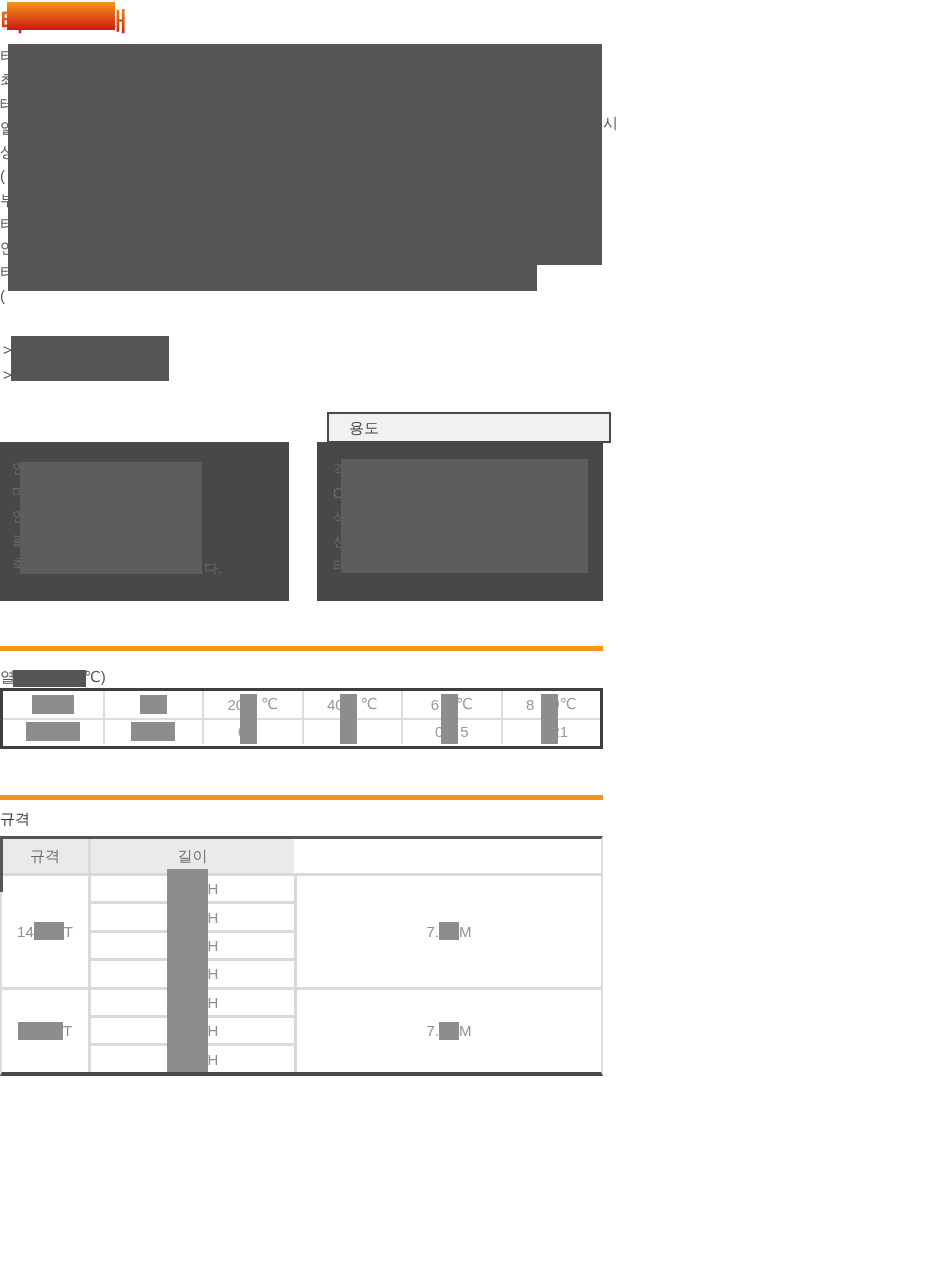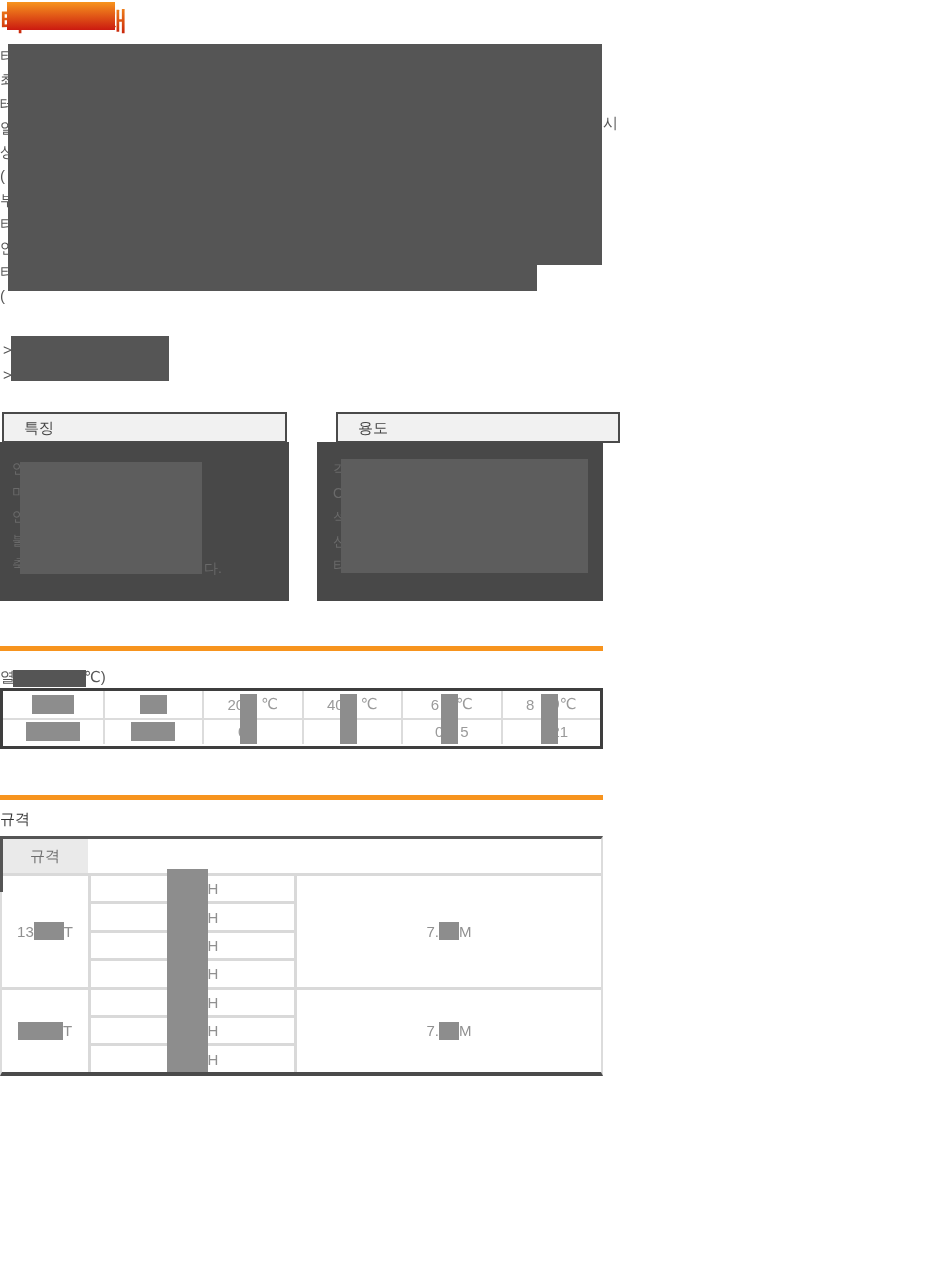--- a/index.html
+++ b/index.html
@@ -81,35 +81,32 @@
     <div>(</div>
   </div>
   <span class="abs" style="left:603px;top:114px;font-size:15px;color:#555;z-index:1;">시</span>
   <div class="abs blk" style="left:8px;top:44px;width:594px;height:221px;"></div>
   <div class="abs blk" style="left:8px;top:265px;width:529px;height:26px;"></div>
 
   <div class="abs link-row" style="left:3px;top:337px;">&gt;</div>
   <div class="abs link-row" style="left:3px;top:362px;">&gt;</div>
   <div class="abs blk" style="left:11px;top:336px;width:158px;height:45px;"></div>
 
-  <div class="abs panel-header" style="left:2px;top:412px;width:261px;">
-    <span>특징</span>
-  </div>
   <div class="abs panel-body" style="left:0;top:442px;width:289px;"></div>
   <div class="abs panel-chars" style="left:12px;top:460px;">
     <div>연</div>
     <div>마</div>
     <div>연</div>
     <div>불</div>
     <div>축</div>
   </div>
   <span class="abs panel-chars" style="left:204px;top:560px;">다.</span>
   <div class="abs panelblk" style="left:20px;top:462px;width:182px;height:112px;"></div>
 
-  <div class="abs panel-header" style="left:336px;top:412px;width:260px;">
+  <div class="abs panel-header" style="left:327px;top:412px;width:260px;">
     <span>용도</span>
   </div>
   <div class="abs panel-body" style="left:317px;top:442px;width:286px;"></div>
   <div class="abs panel-chars" style="left:333px;top:457px;line-height:25px;">
     <div>각</div>
     <div>O</div>
     <div>석</div>
     <div>선</div>
     <div>터</div>
   </div>
@@ -179,23 +176,24 @@
   <div class="abs strip" style="left:340px;"></div>
   <div class="abs strip" style="left:441px;"></div>
   <div class="abs strip" style="left:541px;"></div>
 
   <div class="abs divider" style="left:0;top:795px;"></div>
 
   <span class="abs label-15" style="left:0;top:810px;color:#333;">규격</span>
 
   <div class="abs t2">
     <div class="cell hd no-l no-t">규격</div>
+    <div class="cell hd no-t">길이</div>
 
     <div class="cell no-l" style="grid-row:2 / span 4;grid-column:1;">
-      <span>13</span>
+      <span>14</span>
         <span class="inblk" style="width:30px;height:18px;"></span>
         <span>T</span>
     </div>
     <div class="cell" style="grid-row:2;grid-column:2;">
         <span class="sp41"></span>
         <span>H</span>
       </div>
     <div class="cell" style="grid-row:3;grid-column:2;">
         <span class="sp41"></span>
         <span>H</span>

